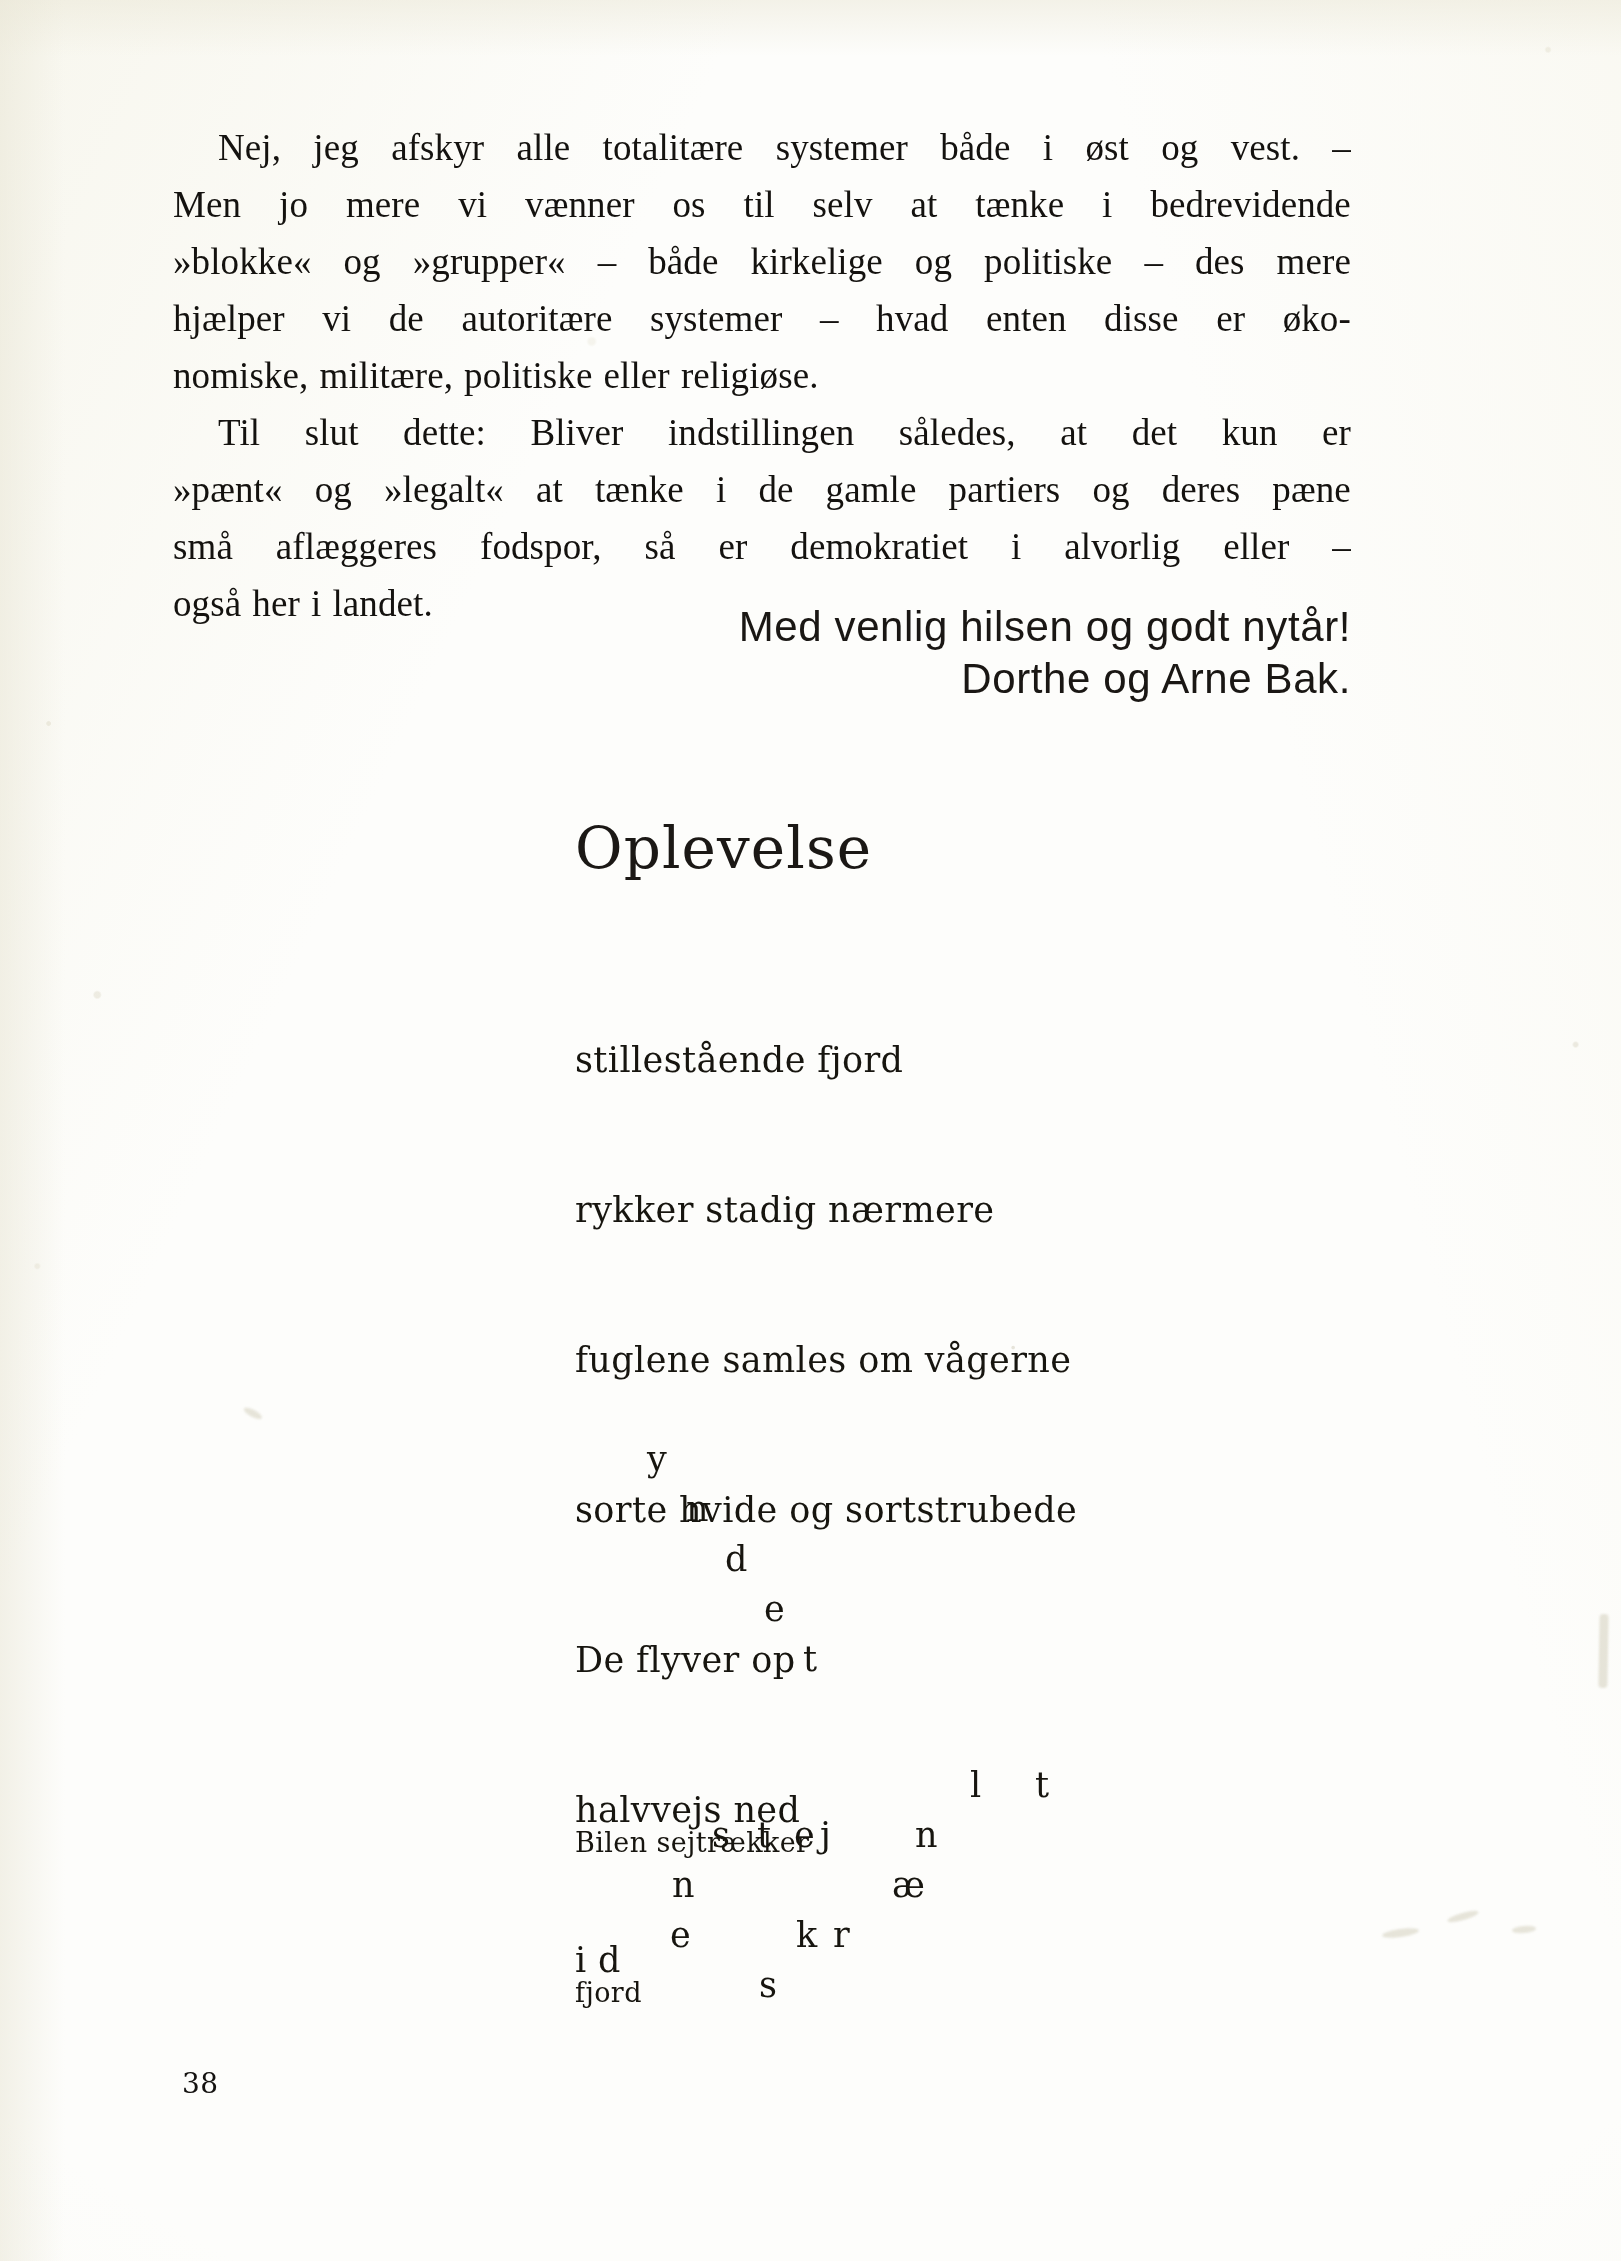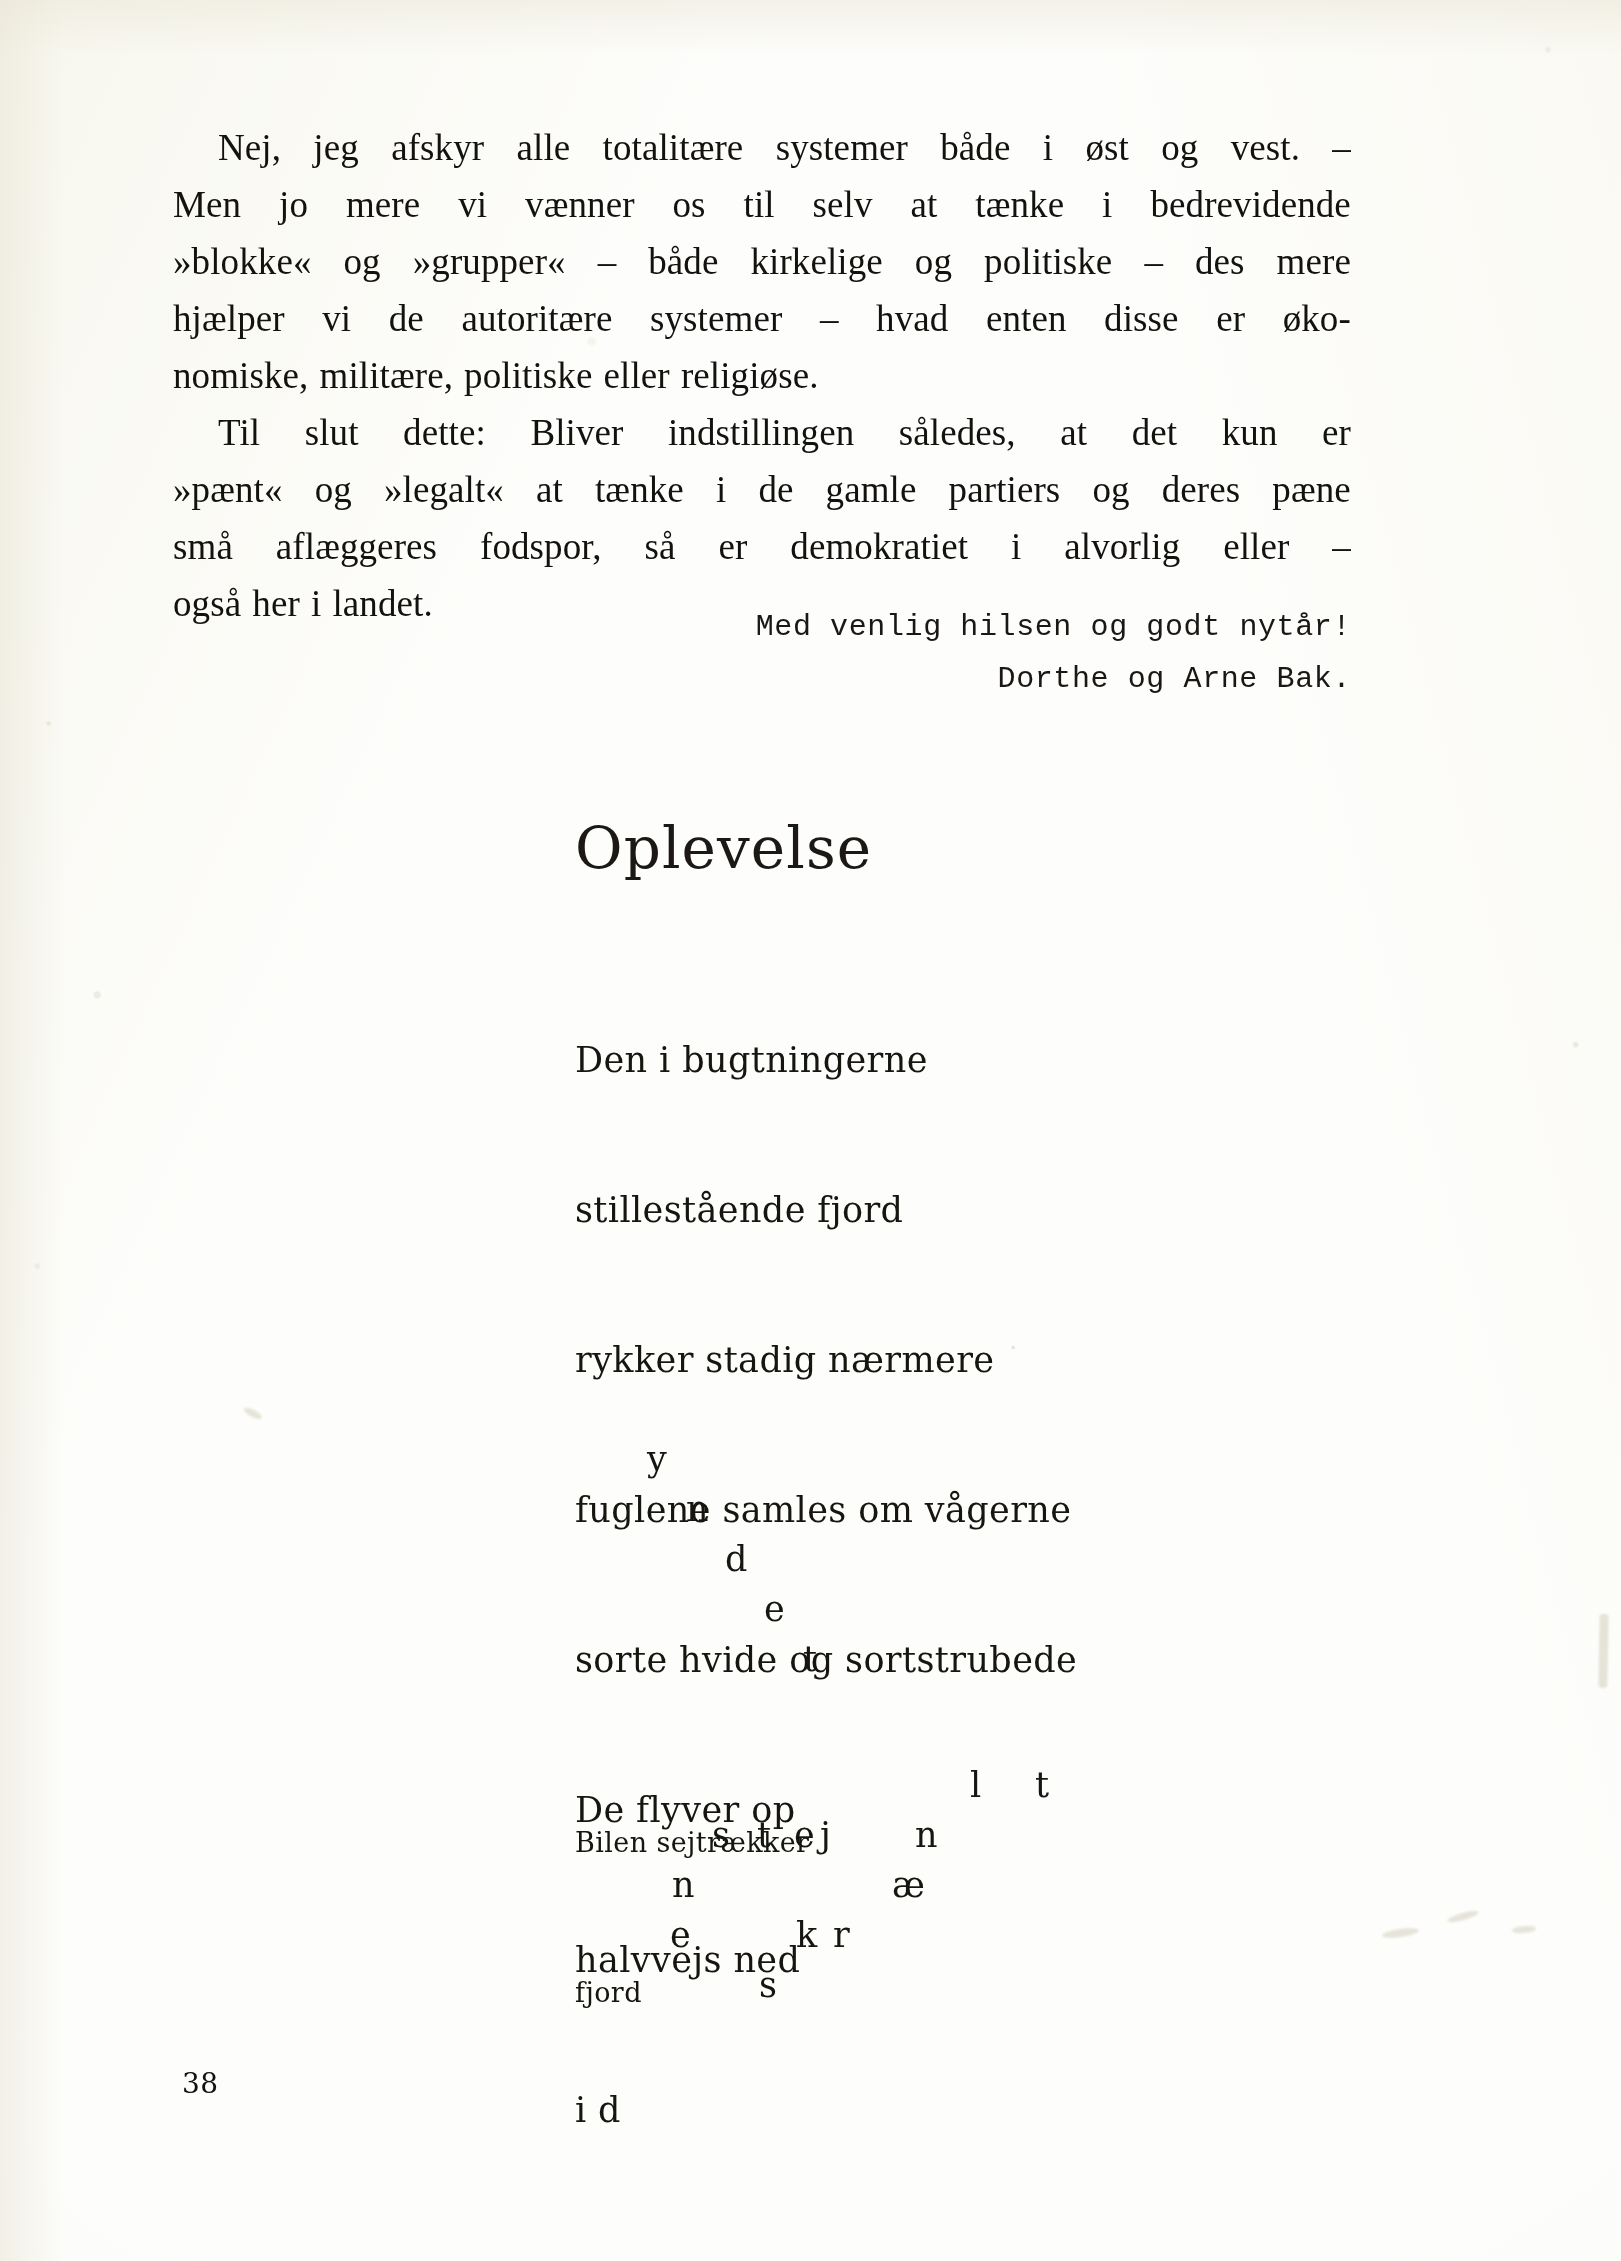--- a/index.html
+++ b/index.html
@@ -81,22 +81,22 @@
   .jline.noj { justify-content: flex-start; }
   .jline.noj > span { margin-right: 0.30em; }
   .jline.noj > span:last-child { margin-right: 0; }
 
   
   .sig {
     position: absolute;
     left: 173px;
     width: 1178px;
     text-align: right;
-    font-family: Liberation Mono, monospace;
-    font-size: 30px;
+    font-family: Liberation Sans, sans-serif;
+    font-size: 42px;
     line-height: 52px;
     letter-spacing: 0.6px;
     color: #1a1714;
   }
   .sig .l1 { display: block; }
   .sig .l2 { display: block; }
 
   
   .poem-title {
     position: absolute;
@@ -285,21 +285,20 @@
   </div>
 
   <div class="sig" style="top:601px;">
     <span class="l1">Med venlig hilsen og godt nytår!</span>
     <span class="l2">Dorthe og Arne Bak.</span>
   </div>
 
   <div class="poem-title">Oplevelse</div>
 
   <div class="poem">
-    <span class="pline">Den i bugtningerne</span>
     <span class="pline">stillestående fjord</span>
     <span class="pline">rykker stadig nærmere</span>
     <span class="pline">fuglene samles om vågerne</span>
     <span class="pline">sorte hvide og sortstrubede</span>
     <span class="pline">De flyver op</span>
     <span class="pline">halvvejs ned</span>
     <span class="pline">i d</span>
   </div>
 
   <div id="cascade-1-layer">

